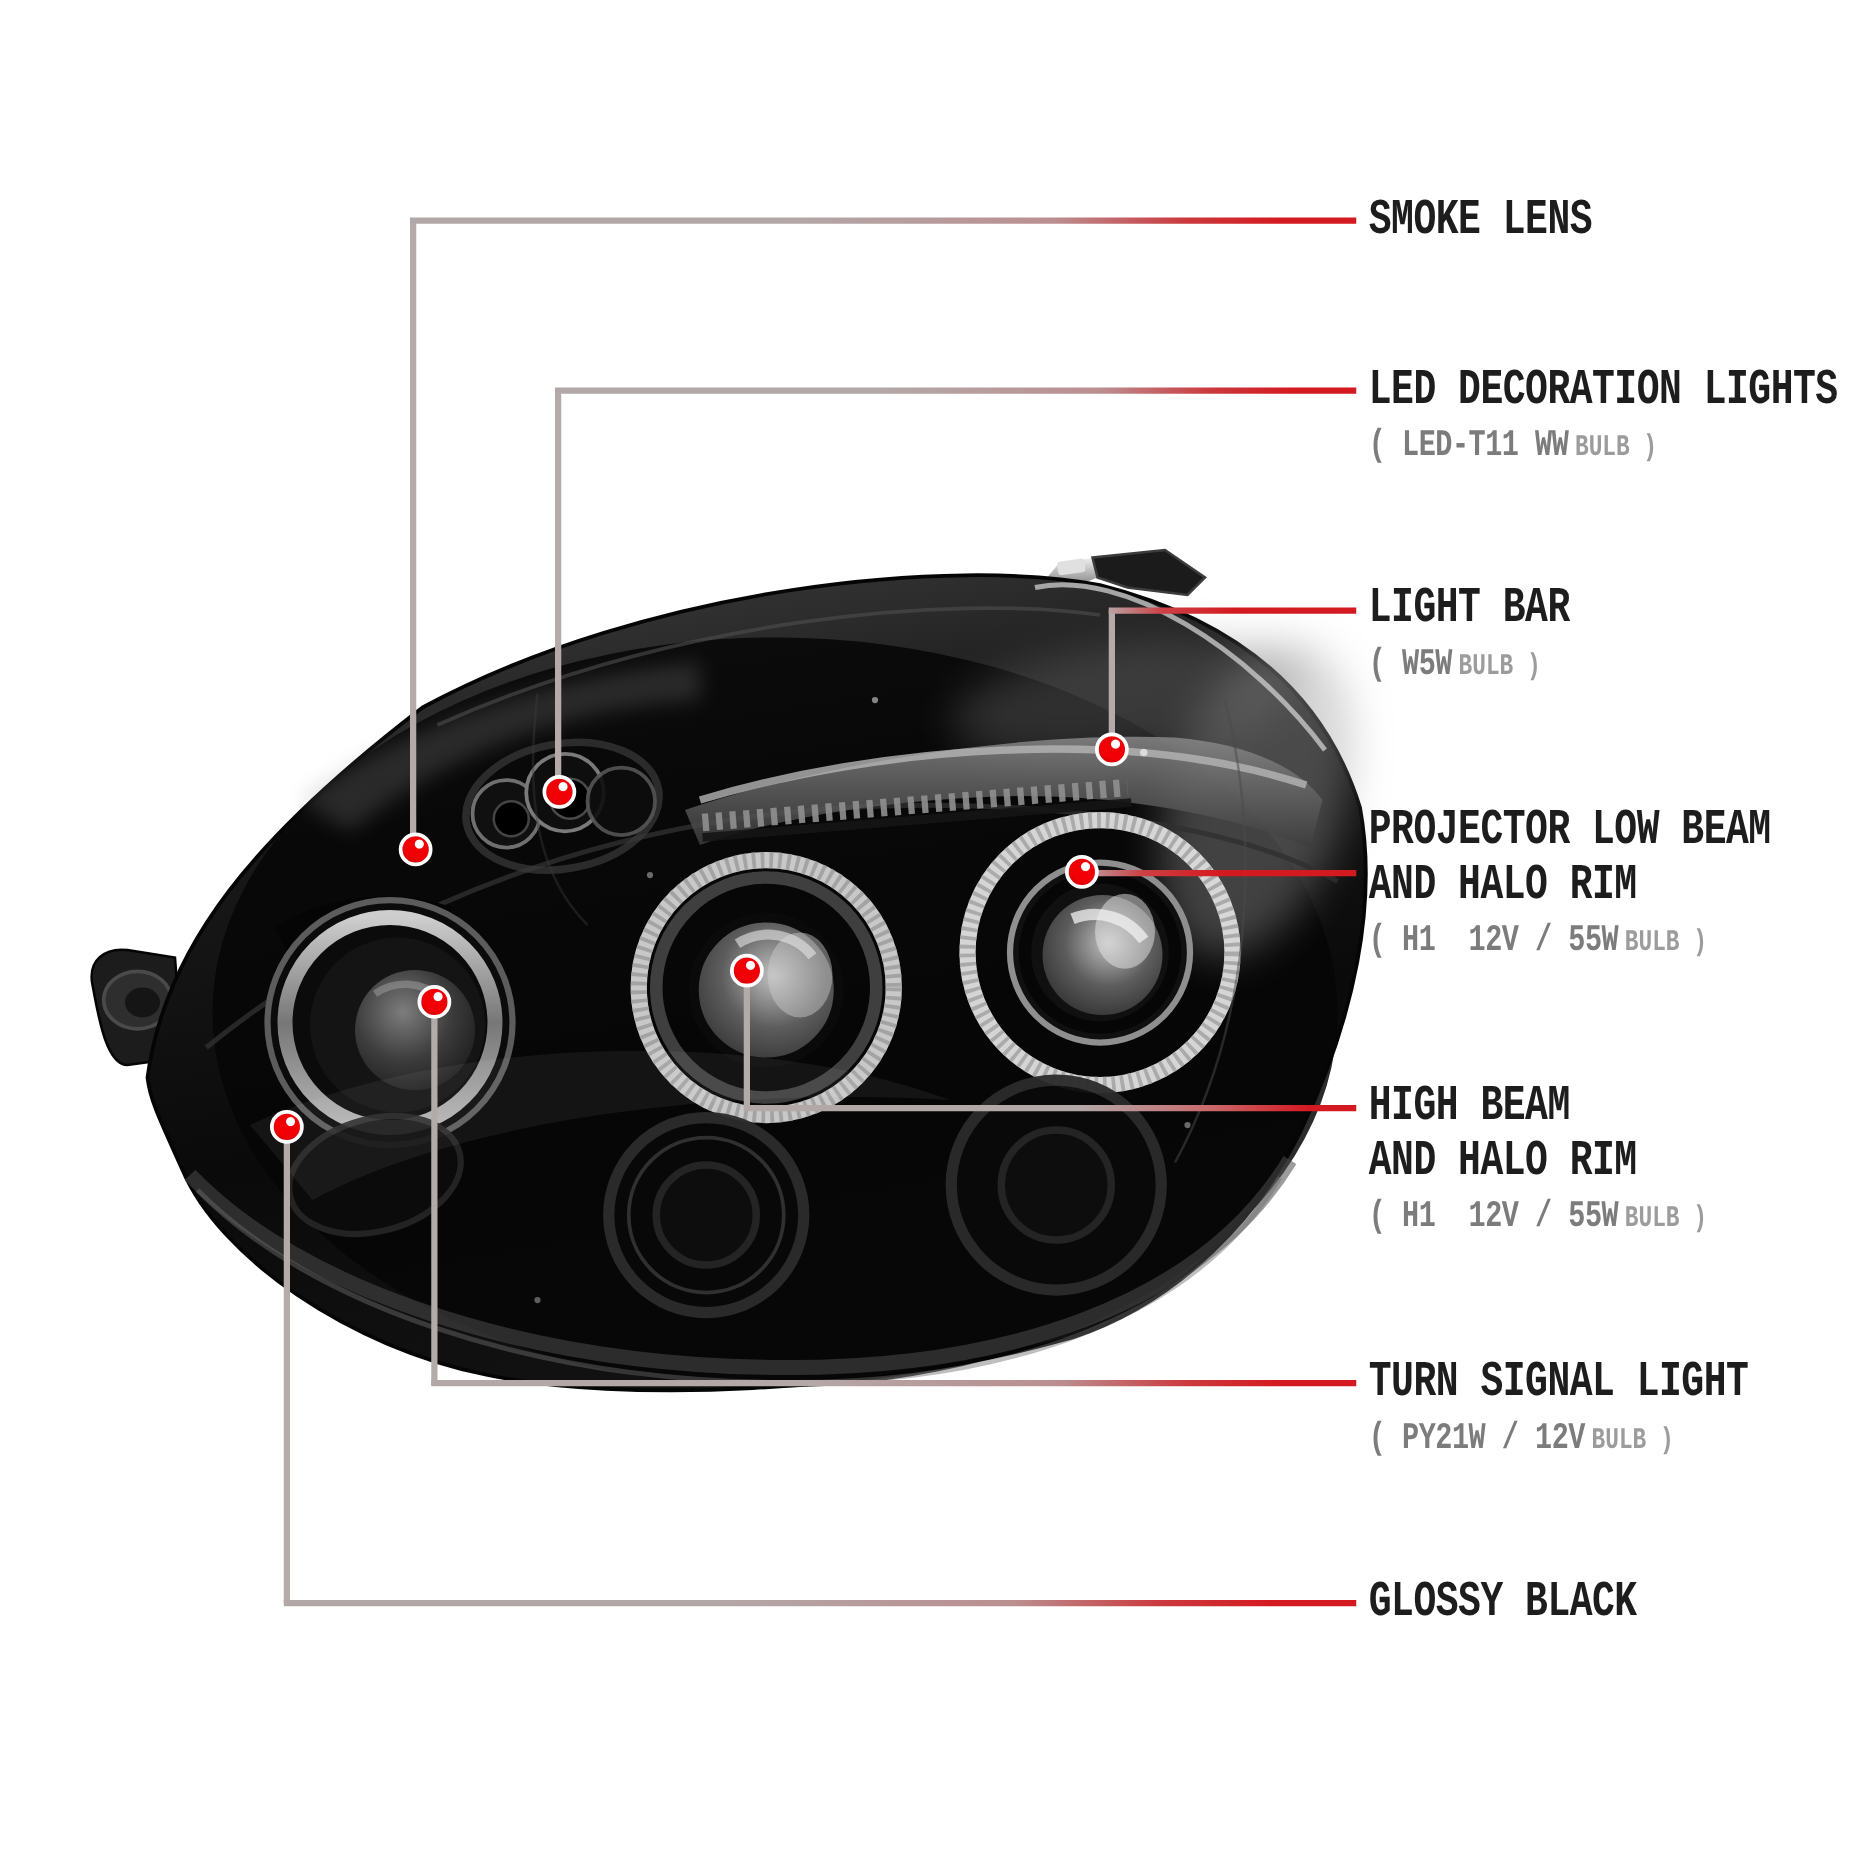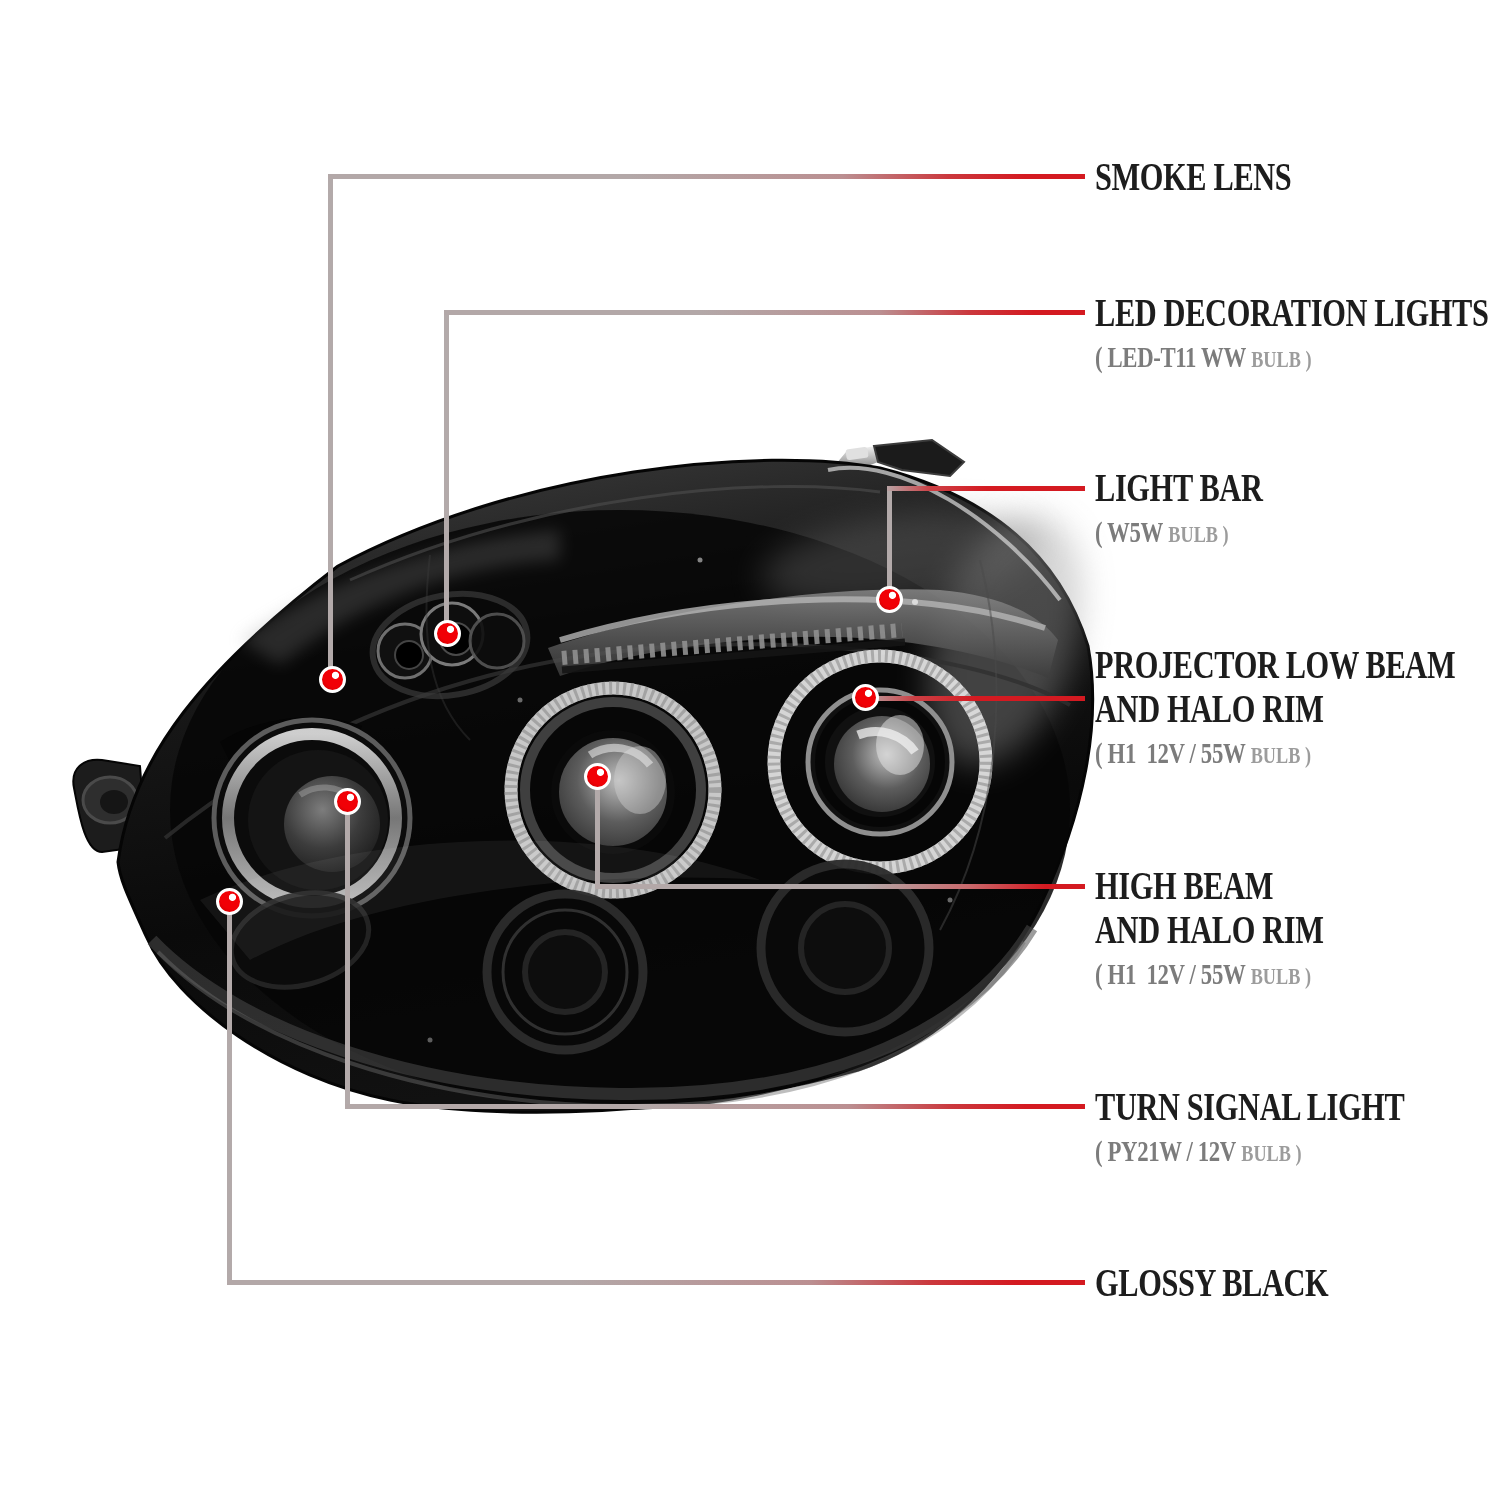--- a/index.html
+++ b/index.html
@@ -1,18 +1,18 @@
 <!DOCTYPE html>
 <html><head>
 <meta charset="utf-8">
 <style>
   html,body{margin:0;padding:0;background:#ffffff;}
   .canvas{
     position:relative;width:1500px;height:1500px;background:#ffffff;
-    font-family:Liberation Serif, serif;overflow:hidden;
+    font-family:Liberation Mono, monospace;overflow:hidden;
   }
   .headlight-svg{position:absolute;left:0;top:0;z-index:10;}
   
   .leader{position:absolute;z-index:20;}
   .lv{width:5px;background:#b3aaaa;}
   .lh{height:5px;}
   .lh-long{background:linear-gradient(90deg,#b3a8a8 0%,#b3a8a8 40%,#bb8f91 68%,#cb383d 82%,#d41a21 92%,#d41a21 100%);}
   .lh-mid{background:linear-gradient(90deg,#b3a8a8 0%,#b3a8a8 55%,#c96a6d 76%,#d41a21 92%,#d41a21 100%);}
   .lh-short{background:linear-gradient(90deg,#b9a3a4 0%,#cc4045 22%,#d41a21 50%,#d41a21 100%);}
   

